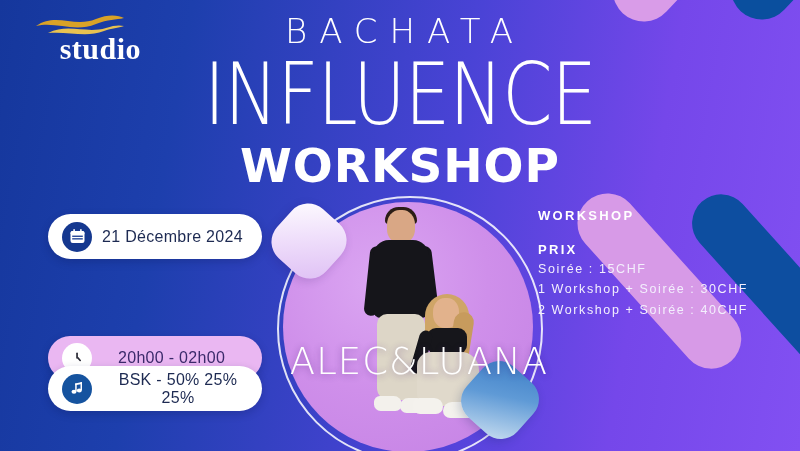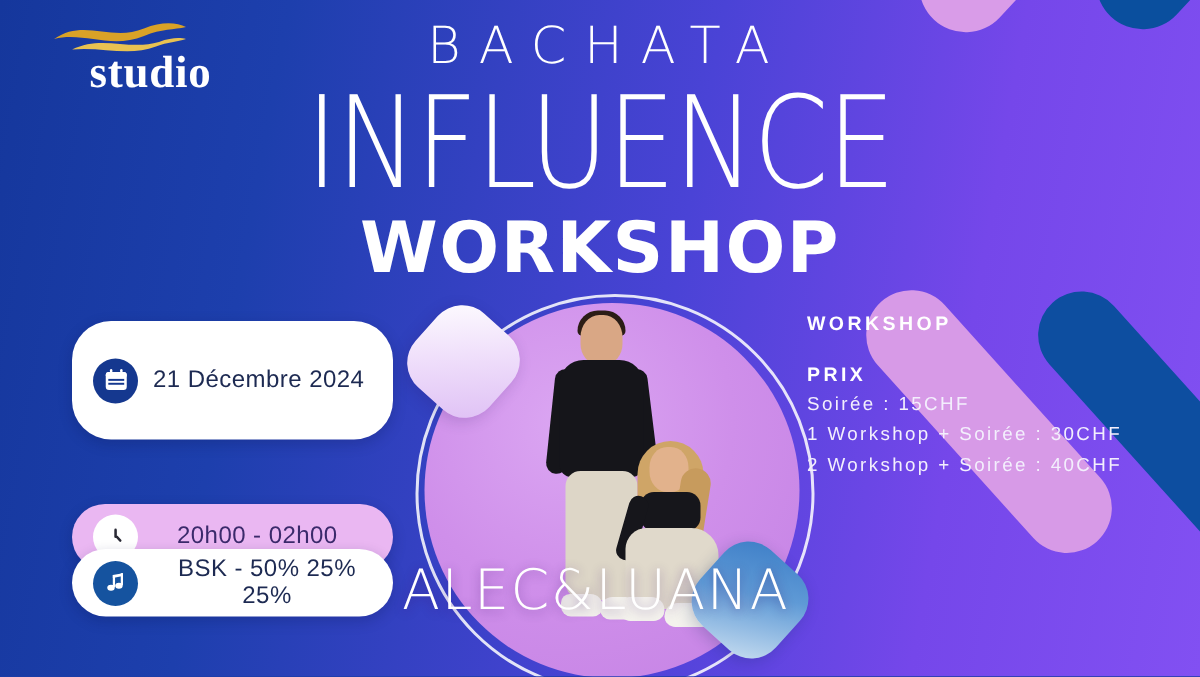--- a/index.html
+++ b/index.html
@@ -71,26 +71,25 @@
   .woman .head{position:absolute;left:24px;top:0;width:26px;height:30px;border-radius:45%;background:#e2b28c;}
   .woman .hair{position:absolute;left:16px;top:-4px;width:44px;height:62px;border-radius:22px 22px 16px 20px;background:#d2a martial;background:#cfa567;}
   .woman .hair2{position:absolute;left:42px;top:14px;width:20px;height:56px;border-radius:12px;background:#c79b5d;transform:rotate(9deg);}
   .woman .top{position:absolute;left:18px;top:30px;width:40px;height:26px;border-radius:9px;background:#16161b;}
   .woman .armL{position:absolute;left:6px;top:32px;width:13px;height:44px;border-radius:9px;background:#16161b;transform:rotate(16deg);}
   .woman .pants{position:absolute;left:8px;top:54px;width:62px;height:54px;border-radius:14px 18px 14px 12px;background:#e0d9cb;}
   .woman .shoeL{position:absolute;left:4px;top:100px;width:30px;height:16px;border-radius:8px 11px 9px 9px;background:#f4f2ed;}
   .woman .shoeR{position:absolute;left:34px;top:104px;width:32px;height:16px;border-radius:11px 8px 9px 9px;background:#f4f2ed;}
 
   .names{
-    position:absolute;left:268px;top:340px;width:280px;text-align:left;
+    position:absolute;left:268px;top:340px;width:280px;text-align:right;
     color:#fff;font-size:37px;letter-spacing:1px;font-weight:300;
     font-family:"DejaVu Sans", sans-serif;
     text-shadow:0 1px 7px rgba(60,20,110,.45);
     white-space:nowrap;
-    margin-top:32px;
   }
 
   
   .logo{position:absolute;left:16px;top:12px;width:125px;height:70px;}
   .logo svg{position:absolute;left:18px;top:0;}
   .logo .studio{
     position:absolute;left:0;top:22px;width:125px;text-align:right;
     font-family:"Liberation Serif", serif;font-size:30px;font-weight:700;color:#fff;
     letter-spacing:.5px;line-height:1;
   }
@@ -117,21 +116,21 @@
   
   .badge{
     position:absolute;display:flex;align-items:center;border-radius:26px;
     box-shadow:0 3px 9px rgba(10,20,70,.22);
   }
   .badge .ico{
     flex:0 0 auto;width:30px;height:30px;border-radius:50%;
     display:flex;align-items:center;justify-content:center;
   }
   .badge .txt{font-size:16px;letter-spacing:.3px;}
-  .b-date{left:48px;top:214px;width:198px;height:45px;background:#fff;padding:17px 8px;}
+  .b-date{left:48px;top:214px;width:198px;height:45px;background:#fff;padding:0 8px;}
   .b-date .ico{background:#15388f;margin-left:6px;}
   .b-date .txt{color:#1d2a52;margin-left:10px;}
   .b-time{left:48px;top:292px;width:198px;height:44px;background:#eab7f2;padding:0 8px;margin-top:44px;}
   .b-time .ico{background:#fff;margin-left:6px;}
   .b-time .txt{color:#3b2a6b;margin-left:26px;}
   .b-music{left:48px;top:366px;width:198px;height:45px;background:#fff;padding:0 8px;text-align:center;}
   .b-music .ico{background:#15539f;margin-left:6px;}
   .b-music .txt{color:#1d2a52;margin-left:10px;}
 
   

